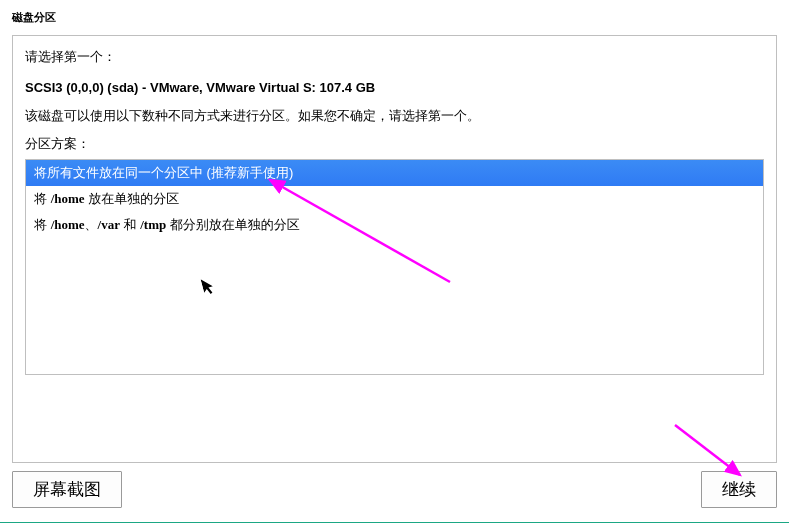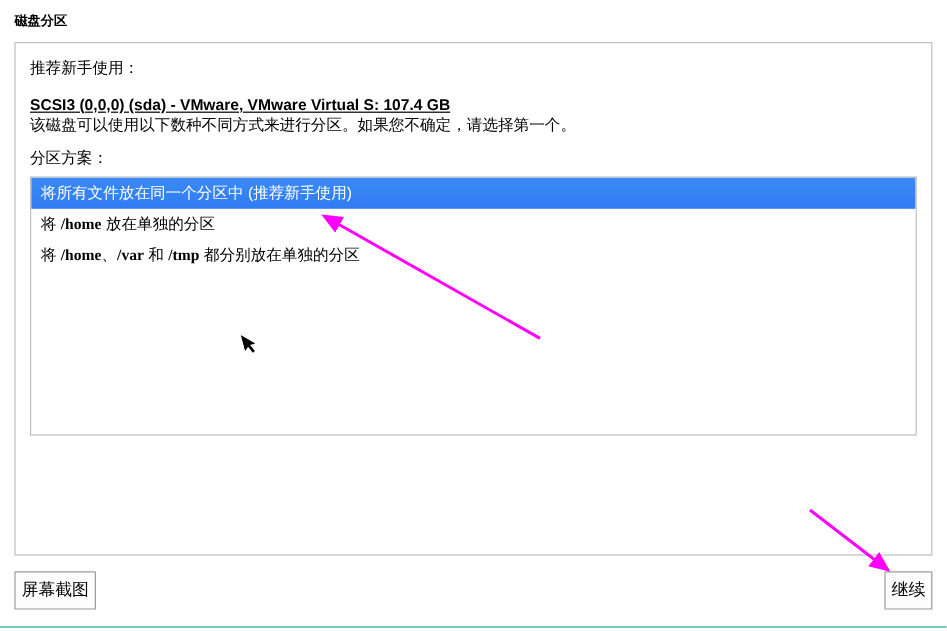--- a/index.html
+++ b/index.html
@@ -21,22 +21,21 @@
     .main-panel {
       border: 1px solid #bfbfbf;
       padding: 12px 12px 4px 12px;
       height: 428px;
     }
     .intro-line {
       margin-bottom: 14px;
     }
     .disk-line {
       font-weight: bold;
-      margin-bottom: 0;
-      text-decoration: underline;
+      margin-bottom: 12px;
     }
     .desc-line {
       margin-bottom: 10px;
     }
     .scheme-label {
       margin-bottom: 6px;
     }
     .listbox {
       border: 1px solid #bfbfbf;
       height: 216px;
@@ -59,22 +58,22 @@
       position: absolute;
       left: 12px;
       right: 12px;
       bottom: 18px;
       display: flex;
       align-items: center;
     }
     .btn {
       border: 1px solid #9a9a9a;
       background: #fdfdfd;
-      padding: 6px 5px;
-      font-size: 14px;
+      padding: 6px 20px;
+      font-size: 17px;
       cursor: pointer;
       border-radius: 1px;
     }
     .btn + .btn { margin-left: 12px; text-align: center; }
     .spacer { flex: 1; }
     .cursor-arrow {
       position: absolute;
       left: 203px;
       top: 277px;
       font-size: 14px;
@@ -91,21 +90,21 @@
       height: 1px;
       background: #1ba784;
     }
   </style>
 </head>
 <body>
 
 <div class="page-title">磁盘分区</div>
 
 <div class="main-panel">
-  <div class="intro-line">推荐新手使用：</div>
+  <div class="intro-line">请选择第一个：</div>
   <div class="disk-line">SCSI3 (0,0,0) (sda) - VMware, VMware Virtual S: 107.4 GB</div>
   <div class="desc-line">该磁盘可以使用以下数种不同方式来进行分区。如果您不确定，请选择第一个。</div>
   <div class="scheme-label">分区方案：</div>
 
   <div class="listbox">
     <div class="listbox-item selected">
       <span>将所有文件放在同一个分区中 (推荐新手使用)</span>
     </div>
     <div class="listbox-item">
       <span>将 </span><span class="mono">/home</span><span> 放在单独的分区</span>

